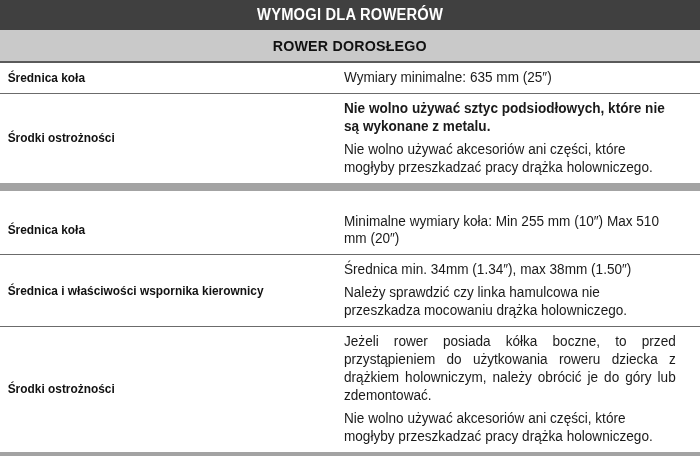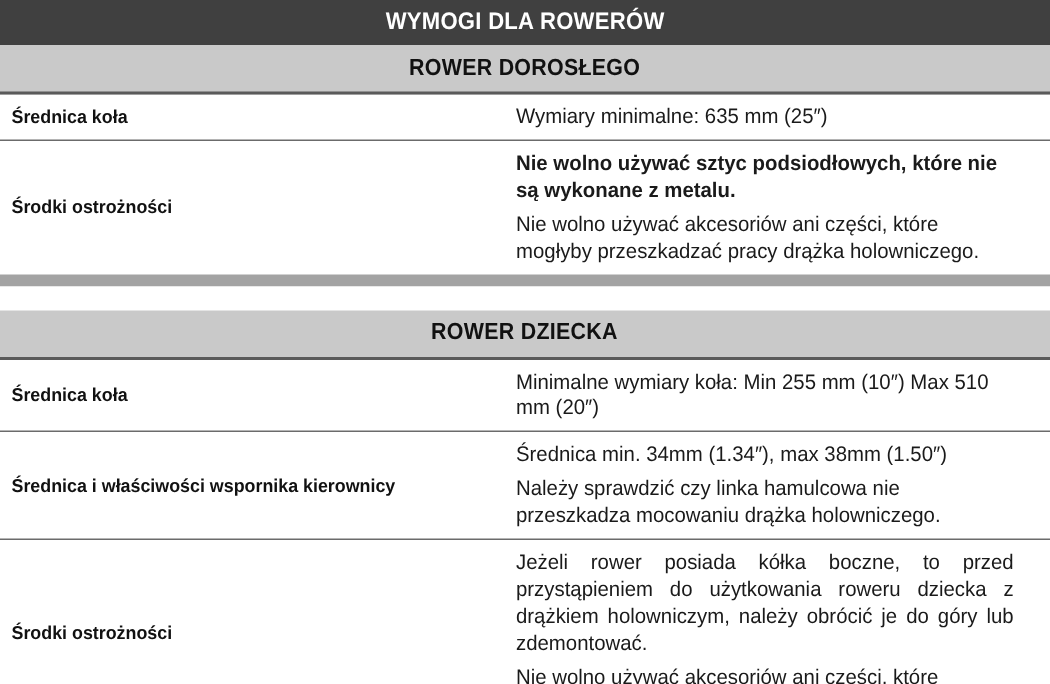--- a/index.html
+++ b/index.html
@@ -157,23 +157,20 @@
             <p class="bold spaced">Nie wolno używać sztyc podsiodłowych, które nie są wykonane z metalu.</p>
             <p>Nie wolno używać akcesoriów ani części, które mogłyby przeszkadzać pracy drążka holowniczego.</p>
           </div>
         </td>
       </tr>
     </tbody>
   </table>
 
   <div class="table-gap"></div>
 
-  <div class="section-banner">
-    <span class="title">ROWER DZIECKA</span>
-  </div>
 
   <table class="tbl">
     <colgroup>
       <col class="col-label">
         <col class="col-value">
     </colgroup>
     <tbody>
       <tr class="row-b1">
         <td>
           <div class="cell-label">Średnica koła</div>

